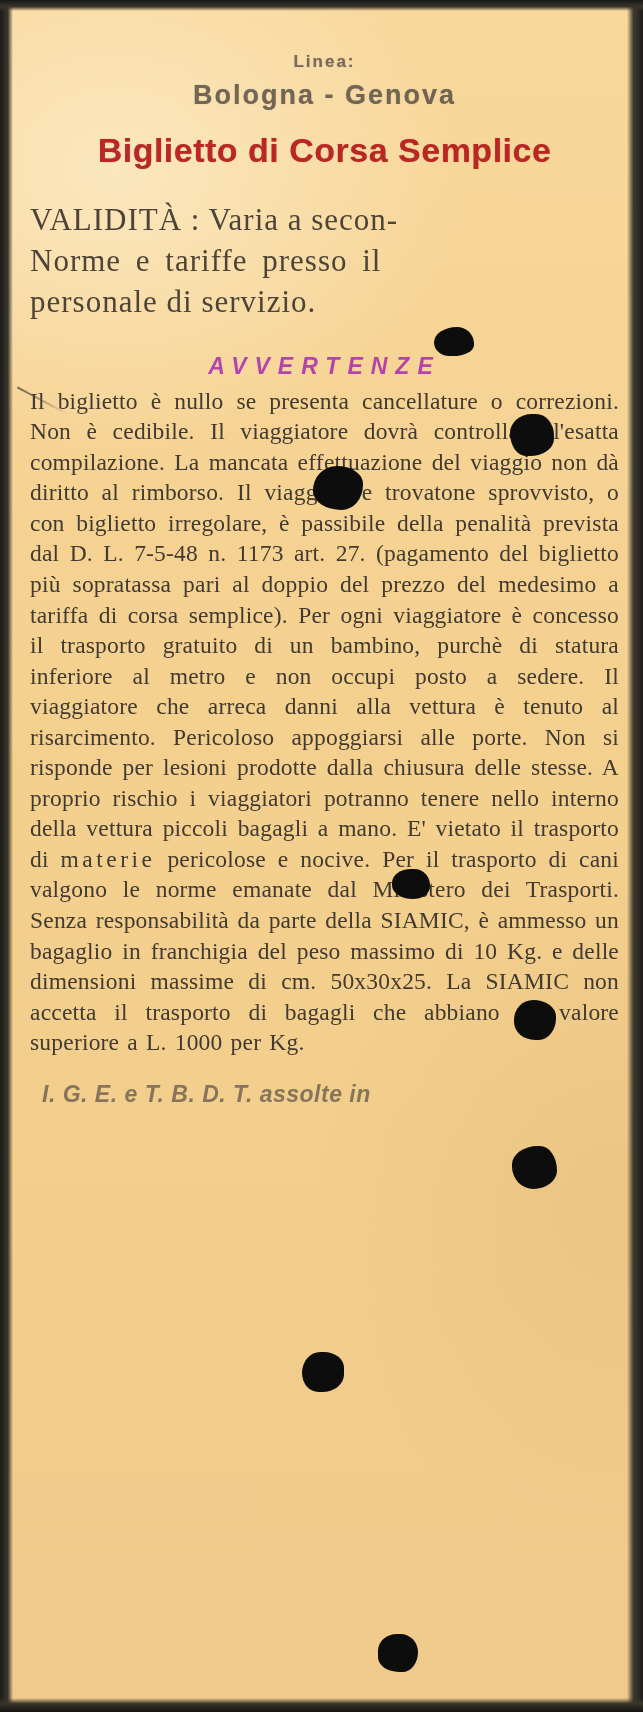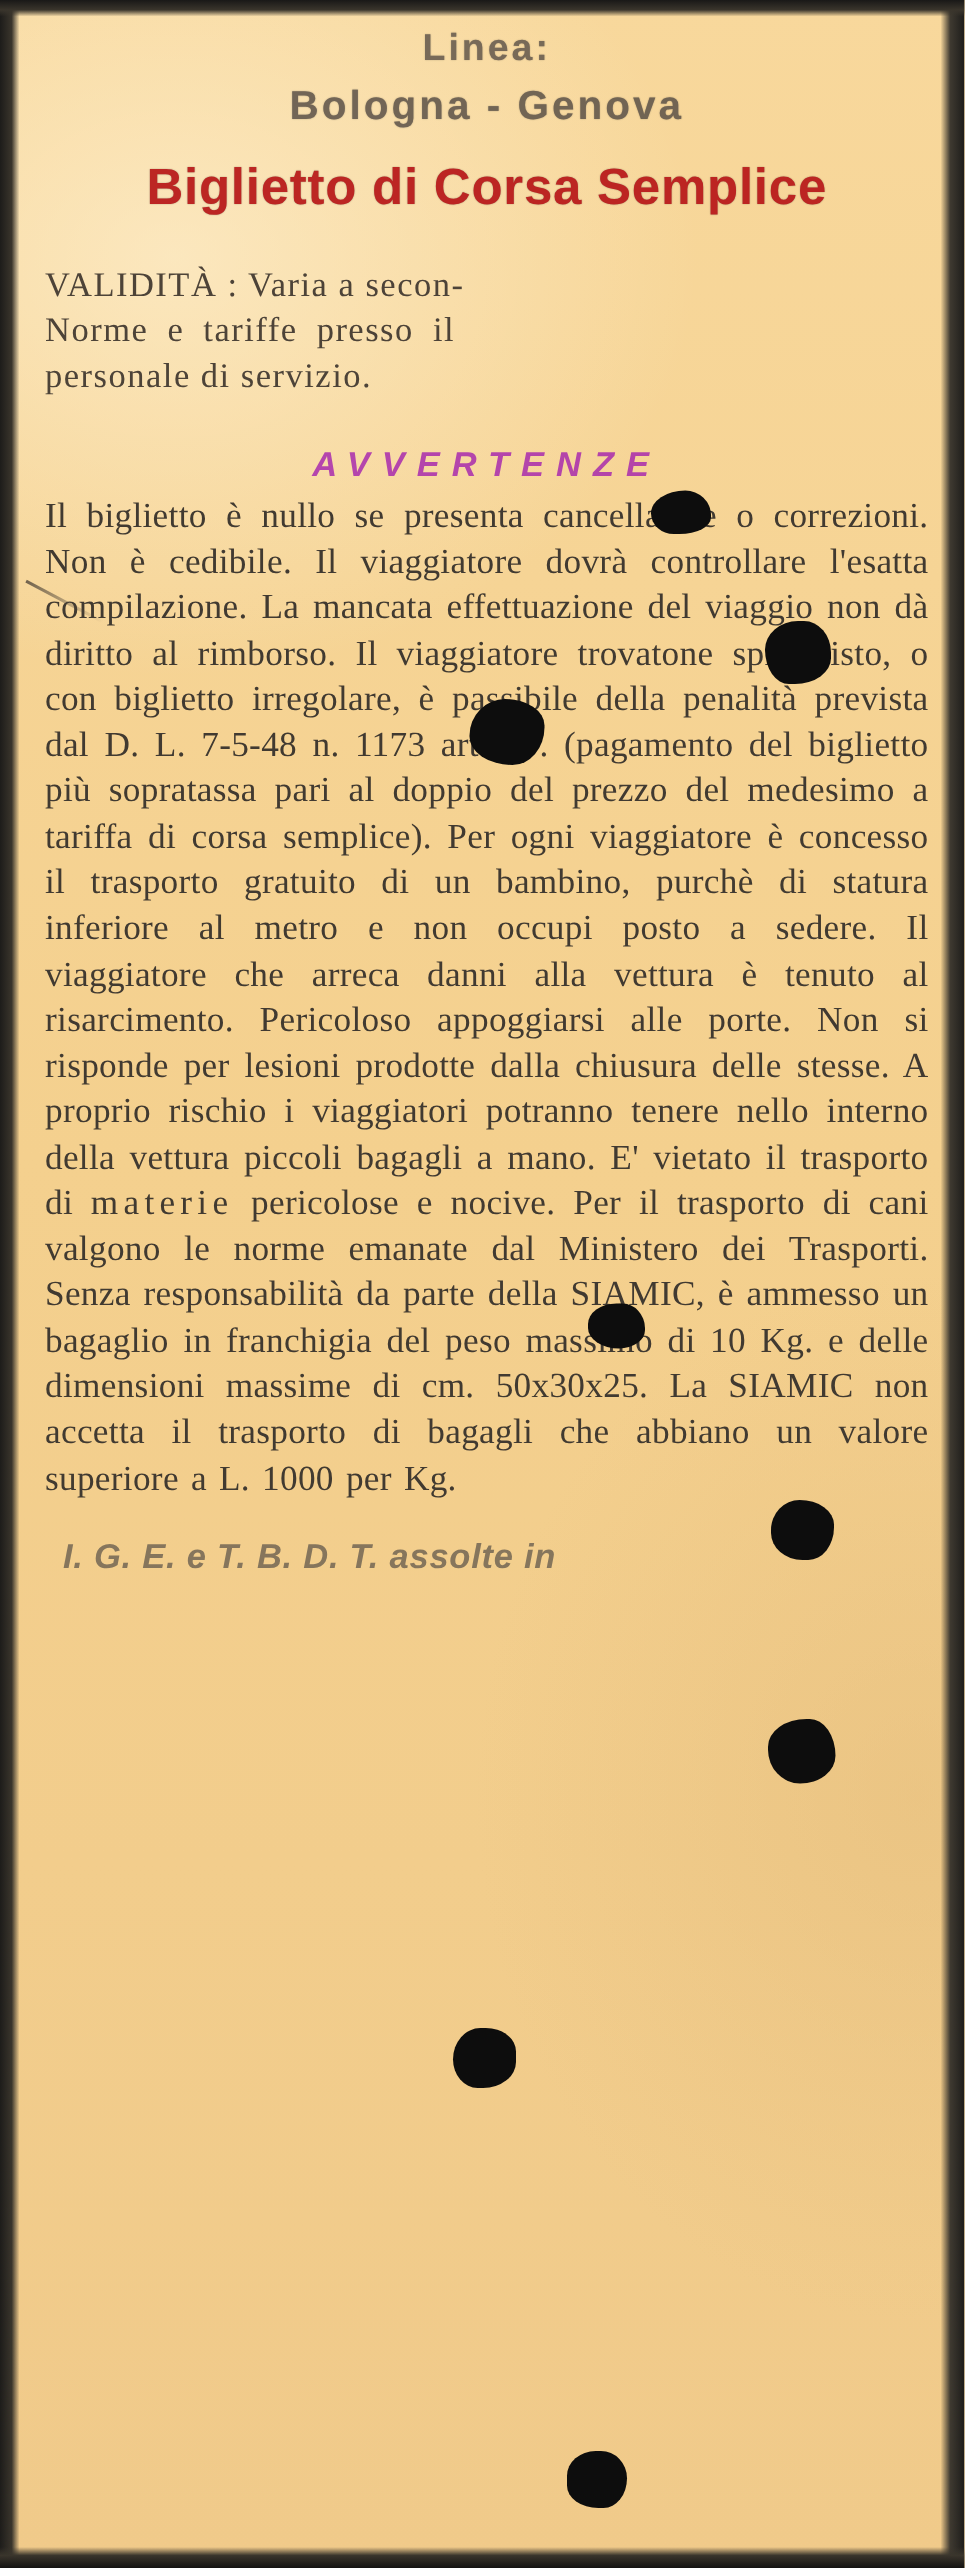--- a/index.html
+++ b/index.html
@@ -54,22 +54,22 @@
   
   .hdr-line {
     text-align: center;
     font-family: "Liberation Sans", sans-serif;
     font-weight: bold;
     color: #5c5248;
     letter-spacing: 1px;
     text-shadow: 0 0 1px rgba(90,80,66,0.6);
   }
   #line-label {
-    margin-top: 18px;
-    font-size: 25px;
+    margin-top: 52px;
+    font-size: 17px;
     letter-spacing: 2px;
     opacity: 0.82;
   }
   #line-route {
     margin-top: 8px;
     font-size: 27px;
     letter-spacing: 2px;
     opacity: 0.86;
   }
   #ticket-title {
@@ -82,21 +82,21 @@
 
   
   #validity {
     margin-top: 30px;
     font-size: 30px;
     line-height: 1.32;
     color: #4d4338;
     letter-spacing: 0.6px;
     text-align: justify;
   }
-  #validity .big { font-size: 23px; letter-spacing: 1px; }
+  #validity .big { font-size: 31px; letter-spacing: 1px; }
   #validity p { margin: 0; }
   #validity .sp { word-spacing: 6px; }
 
   
   #avv-heading {
     margin-top: 30px;
     text-align: center;
     font-family: "Liberation Sans", sans-serif;
     font-style: italic;
     font-weight: bold;

